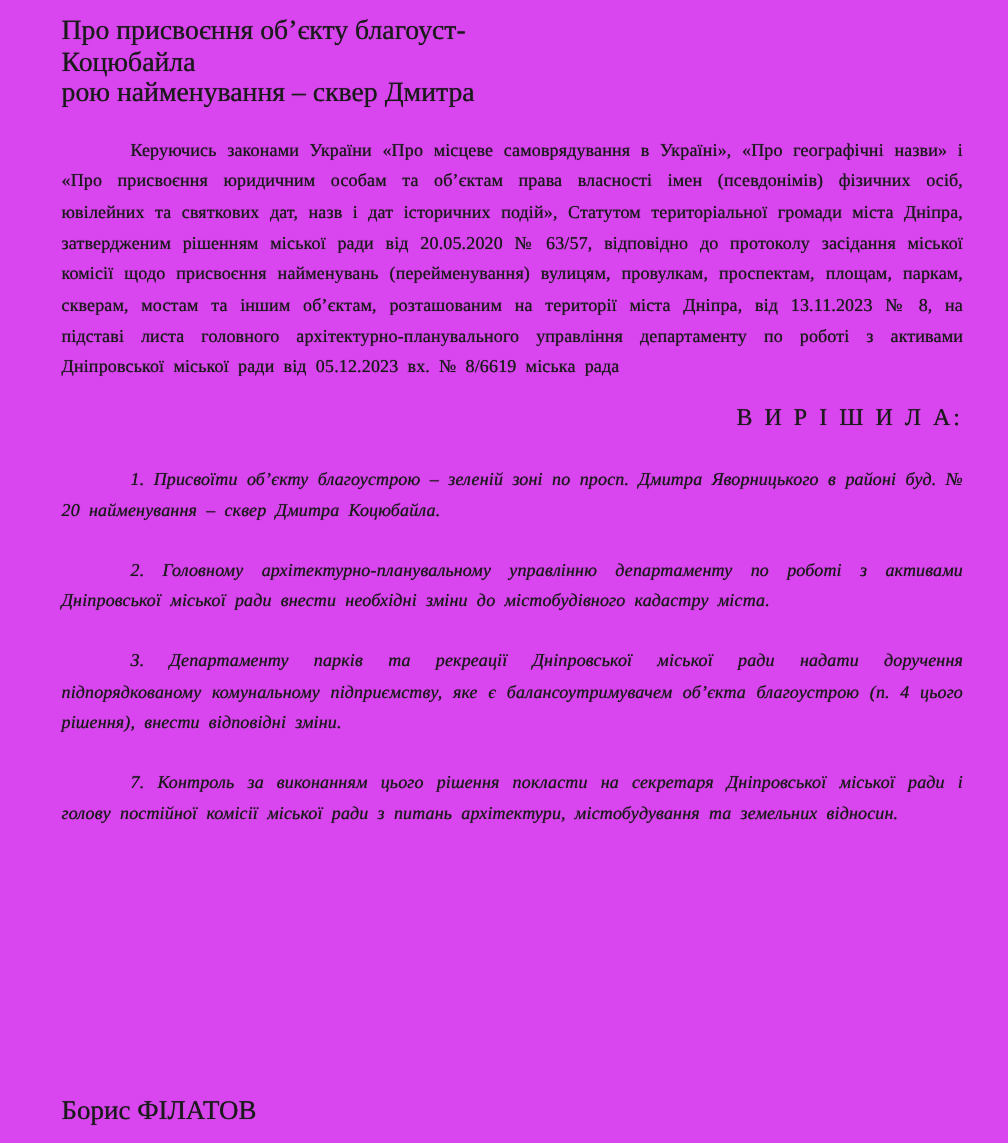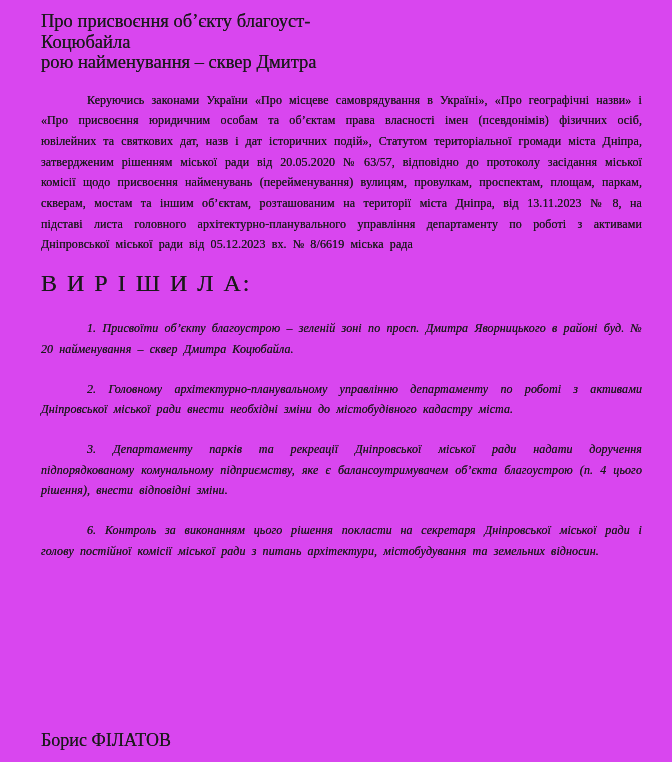--- a/index.html
+++ b/index.html
@@ -29,22 +29,22 @@
   .para {
     margin: 0;
     font-size: 12px;
     line-height: 20.7px;
     text-align: justify;
     text-indent: 46px;
     word-spacing: 3px;
     letter-spacing: 0.1px;
   }
   .resolution-heading {
-    text-align: left;
-    font-size: 24px;
+    text-align: right;
+    font-size: 16px;
     letter-spacing: 2px;
     margin: 15px 0 21px 0;
     white-space: nowrap;
   }
   .item {
     margin-bottom: 19px;
     font-style: italic;
   }
   .signature-row {
     position: absolute;
@@ -68,19 +68,19 @@
     <div>рою найменування – сквер Дмитра</div>
   </div>
 
   <p class="para">Керуючись законами України «Про місцеве самоврядування в Україні», «Про географічні назви» і «Про присвоєння юридичним особам та об’єктам права власності імен (псевдонімів) фізичних осіб, ювілейних та святкових дат, назв і дат історичних подій», Статутом територіальної громади міста Дніпра, затвердженим рішенням міської ради від 20.05.2020 № 63/57, відповідно до протоколу засідання міської комісії щодо присвоєння найменувань (перейменування) вулицям, провулкам, проспектам, площам, паркам, скверам, мостам та іншим об’єктам, розташованим на території міста Дніпра, від 13.11.2023 № 8, на підставі листа головного архітектурно-планувального управління департаменту по роботі з активами Дніпровської міської ради від 05.12.2023 вх. № 8/6619 міська рада</p>
 
   <div class="resolution-heading">В И Р І Ш И Л А:</div>
 
   <p class="para item">1. Присвоїти об’єкту благоустрою – зеленій зоні по просп. Дмитра Яворницького в районі буд. № 20 найменування – сквер Дмитра Коцюбайла.</p>
   <p class="para item">2. Головному архітектурно-планувальному управлінню департаменту по роботі з активами Дніпровської міської ради внести необхідні зміни до містобудівного кадастру міста.</p>
   <p class="para item">3. Департаменту парків та рекреації Дніпровської міської ради надати доручення підпорядкованому комунальному підприємству, яке є балансоутримувачем об’єкта благоустрою (п. 4 цього рішення), внести відповідні зміни.</p>
-  <p class="para item">6. Контроль за виконанням цього рішення покласти на секретаря Дніпровської міської ради і голову постійної комісії міської ради з питань архітектури, містобудування та земельних відносин.</p>
+  <p class="para item">7. Контроль за виконанням цього рішення покласти на секретаря Дніпровської міської ради і голову постійної комісії міської ради з питань архітектури, містобудування та земельних відносин.</p>
 
   <div class="signature-row">
     <span>Борис ФІЛАТОВ</span>
   </div>
 
 </div>
 
 </body></html>

